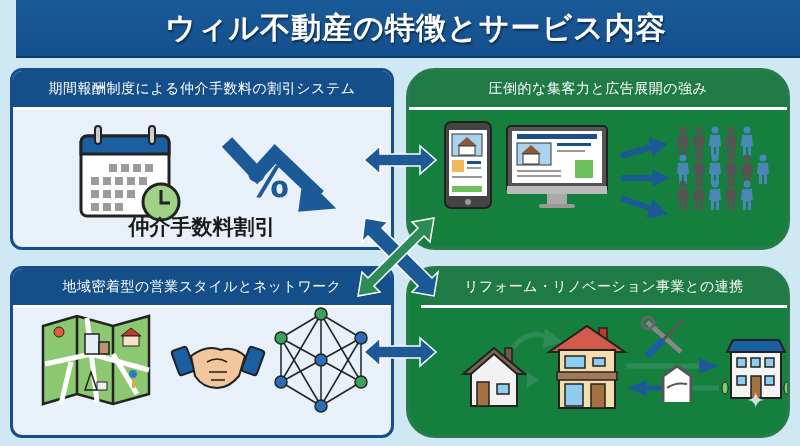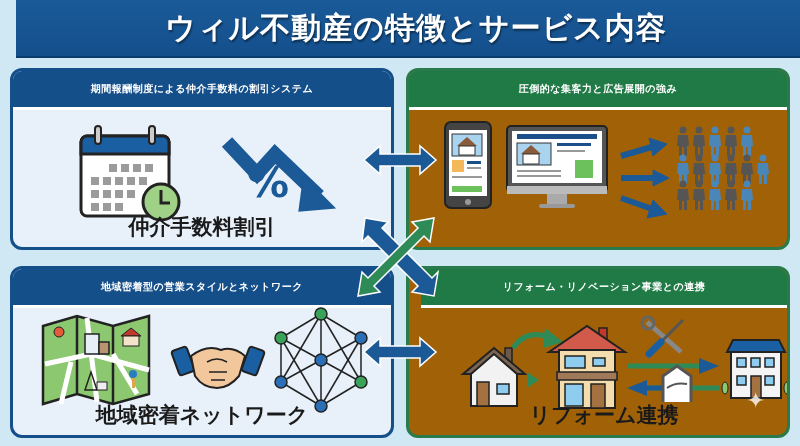--- a/index.html
+++ b/index.html
@@ -17,24 +17,24 @@
   }
   .header h1 {
     color: #fff; font-size: 30px; font-weight: bold; letter-spacing: 1px;
     text-shadow: 1px 2px 2px rgba(0,0,0,0.45);
   }
   .panel {
     position: absolute; border-radius: 12px; overflow: hidden;
     border: 3px solid;
   }
   .panel.blue { border-color: #154f8a; background: #e8f1fa; }
-  .panel.green { border-color: #2a7b4c; background: #a16207; }
+  .panel.green { border-color: #2a7b4c; background: #15803d; border-radius: 29px; }
   .panel .ptitle {
     height: 36px; display: flex; align-items: center; justify-content: center;
-    color: #fff; font-size: 10px; font-weight: bold; letter-spacing: 0.5px;
+    color: #fff; font-size: 14px; font-weight: normal; letter-spacing: 0.5px;
   }
   .panel.blue .ptitle { background: #154f8a; }
   .panel.green .ptitle { background: #1f7a45; }
   .panel .pbody { position: relative; width: 100%; height: calc(100% - 36px); border-top: 3px solid #fff; }
   .caption {
     position: absolute; left: 0; right: 0; bottom: 6px; text-align: center;
     font-size: 21px; font-weight: bold; color: #1a1a1a;
   }
   #p1 { left: 10px; top: 68px; width: 384px; height: 182px; }
   #p2 { left: 406px; top: 68px; width: 384px; height: 182px; }
@@ -213,21 +213,20 @@
       <g stroke="#222" stroke-width="1.5">
         <circle cx="46" cy="4" r="6" fill="#3aa35a"></circle>
           <circle cx="86" cy="28" r="6" fill="#2a6fb5"></circle>
         <circle cx="86" cy="72" r="6" fill="#3aa35a"></circle>
           <circle cx="46" cy="96" r="6" fill="#2a6fb5"></circle>
         <circle cx="6" cy="72" r="6" fill="#2a6fb5"></circle>
           <circle cx="6" cy="28" r="6" fill="#3aa35a"></circle>
         <circle cx="46" cy="50" r="6" fill="#2a6fb5"></circle>
       </g>
     </svg>
-    <div class="caption">地域密着ネットワーク</div>
   </div>
 </div>
 
 <div class="panel green" id="p4">
   <div class="ptitle">リフォーム・リノベーション事業との連携</div>
   <div class="pbody">
     <svg style="left:40px;top:36px" width="66" height="64" viewBox="0 0 66 64">
       <rect x="44" y="4" width="7" height="14" fill="#6b5a4c" stroke="#222" stroke-width="1.5"></rect>
       <polygon points="2,30 33,4 64,30" fill="#7a6452" stroke="#222" stroke-width="2"></polygon>
       <polygon points="10,30 33,10 56,30 56,62 10,62" fill="#f2f2f2" stroke="#222" stroke-width="2"></polygon>
@@ -273,21 +272,20 @@
         <rect x="16" y="22" width="9" height="9"></rect>
           <rect x="30" y="22" width="9" height="9"></rect>
           <rect x="44" y="22" width="9" height="9"></rect>
         <rect x="16" y="40" width="9" height="9"></rect>
           <rect x="44" y="40" width="9" height="9"></rect>
       </g>
       <rect x="30" y="40" width="10" height="22" fill="#a47240" stroke="#222" stroke-width="1.5"></rect>
       <ellipse cx="4" cy="52" rx="3" ry="6" fill="#8cc870" stroke="#222" stroke-width="1"></ellipse>
       <ellipse cx="66" cy="52" rx="3" ry="6" fill="#8cc870" stroke="#222" stroke-width="1"></ellipse>
     </svg>
-    <div class="caption">リフォーム連携</div>
     <div class="sparkle">✦</div>
   </div>
 </div>
 
 <svg class="overlay" viewBox="0 0 800 446" width="800" height="446">
 
   <g fill="#1b5a96" stroke="#fff" stroke-width="1.5">
     <polygon points="364,160 380,146 380,154 420,154 420,146 436,160 420,174 420,166 380,166 380,174"></polygon>
   </g>
 

